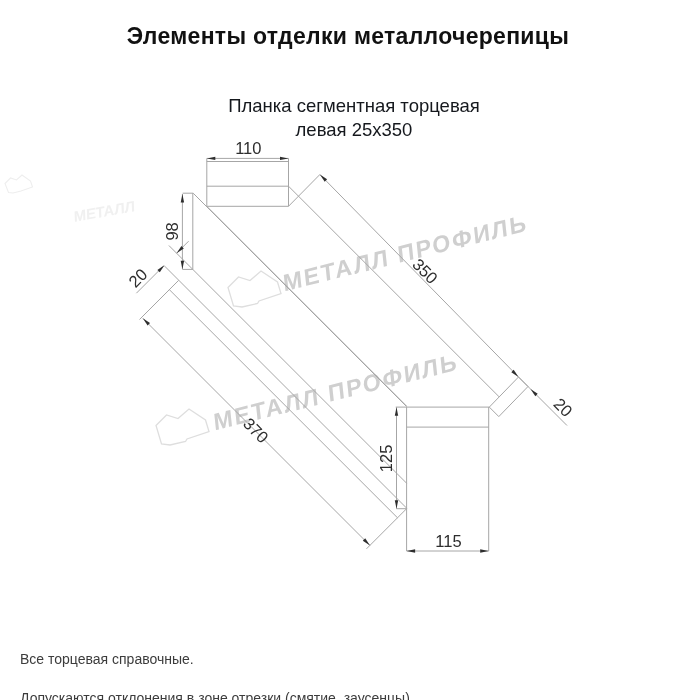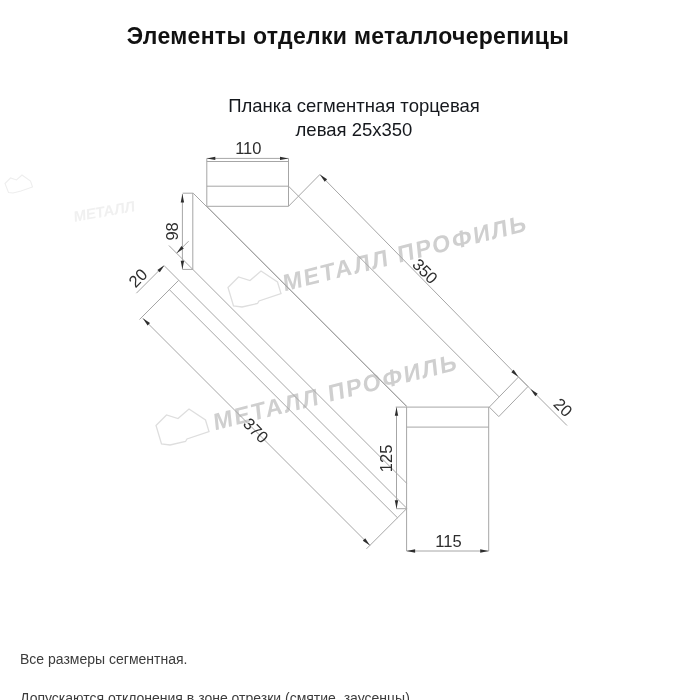--- a/index.html
+++ b/index.html
@@ -168,15 +168,15 @@
     <text transform="translate(558.9,411.6) rotate(45)">20</text>
 
     <text transform="translate(251.8,434.5) rotate(45)">370</text>
 
     <text transform="translate(391.9,458.4) rotate(-90)">125</text>
 
     <text x="448.5" y="546.5">115</text>
   </g>
 </svg>
 
-<div class="foot" style="top:651px;">Все размеры сегментная.</div>
+<div class="foot" style="top:651px;">Все торцевая справочные.</div>
 
 <div class="foot" style="top:690px;">Допускаются отклонения в зоне отрезки (смятие, заусенцы).</div>
 
 </body></html>

